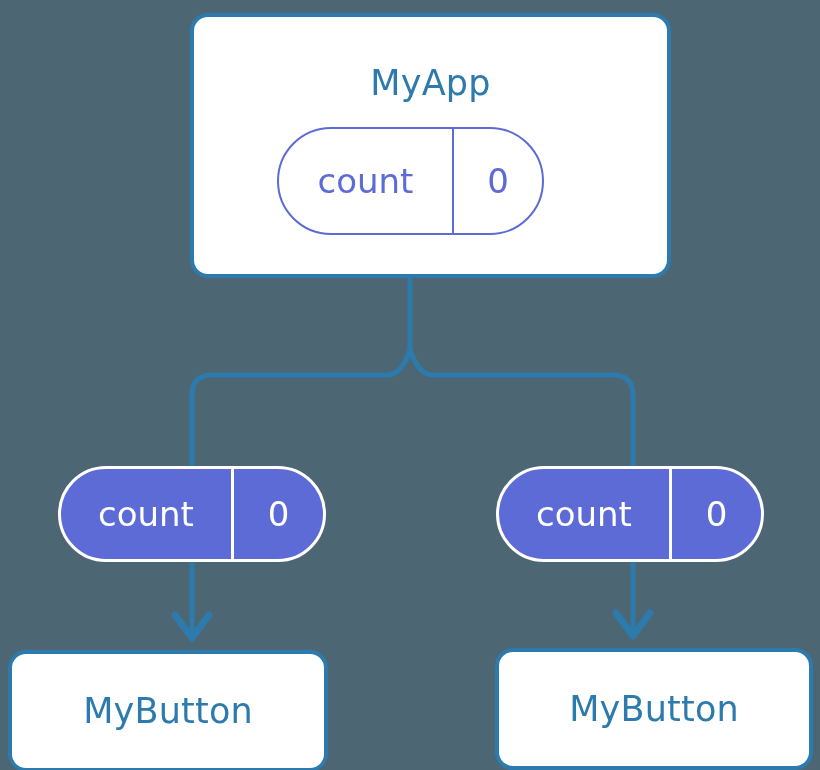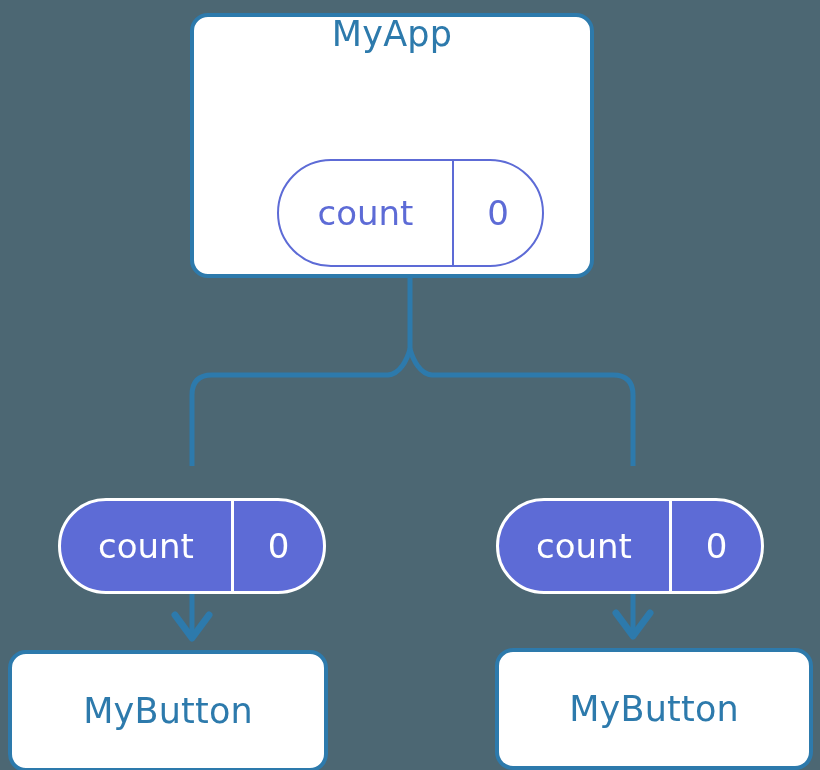--- a/index.html
+++ b/index.html
@@ -45,44 +45,44 @@
     font-weight: 400;
     letter-spacing: 0.2px;
     line-height: 1;
     white-space: nowrap;
   }
 
   
   #root-component {
     left: 190px;
     top: 13px;
-    width: 404px;
+    width: 481px;
     height: 265px;
     justify-content: flex-start;
+    padding-top: 49px;
   }
 
   
   .leaf-component {
     justify-content: center;
     height: 122px;
   }
   #leaf-component-left  { left: 8px;   top: 650px; width: 320px; }
   #leaf-component-right { left: 495px; top: 648px; width: 318px; }
 
   
   .state-pill {
     position: absolute;
     box-sizing: border-box;
     display: flex;
     align-items: stretch;
     border-radius: 999px;
     overflow: hidden;
     font-size: 34px;
     line-height: 1;
-    margin-top: 32px;
   }
   .pill-name,
   .pill-value {
     display: flex;
     align-items: center;
     justify-content: center;
     white-space: nowrap;
   }
 
   

